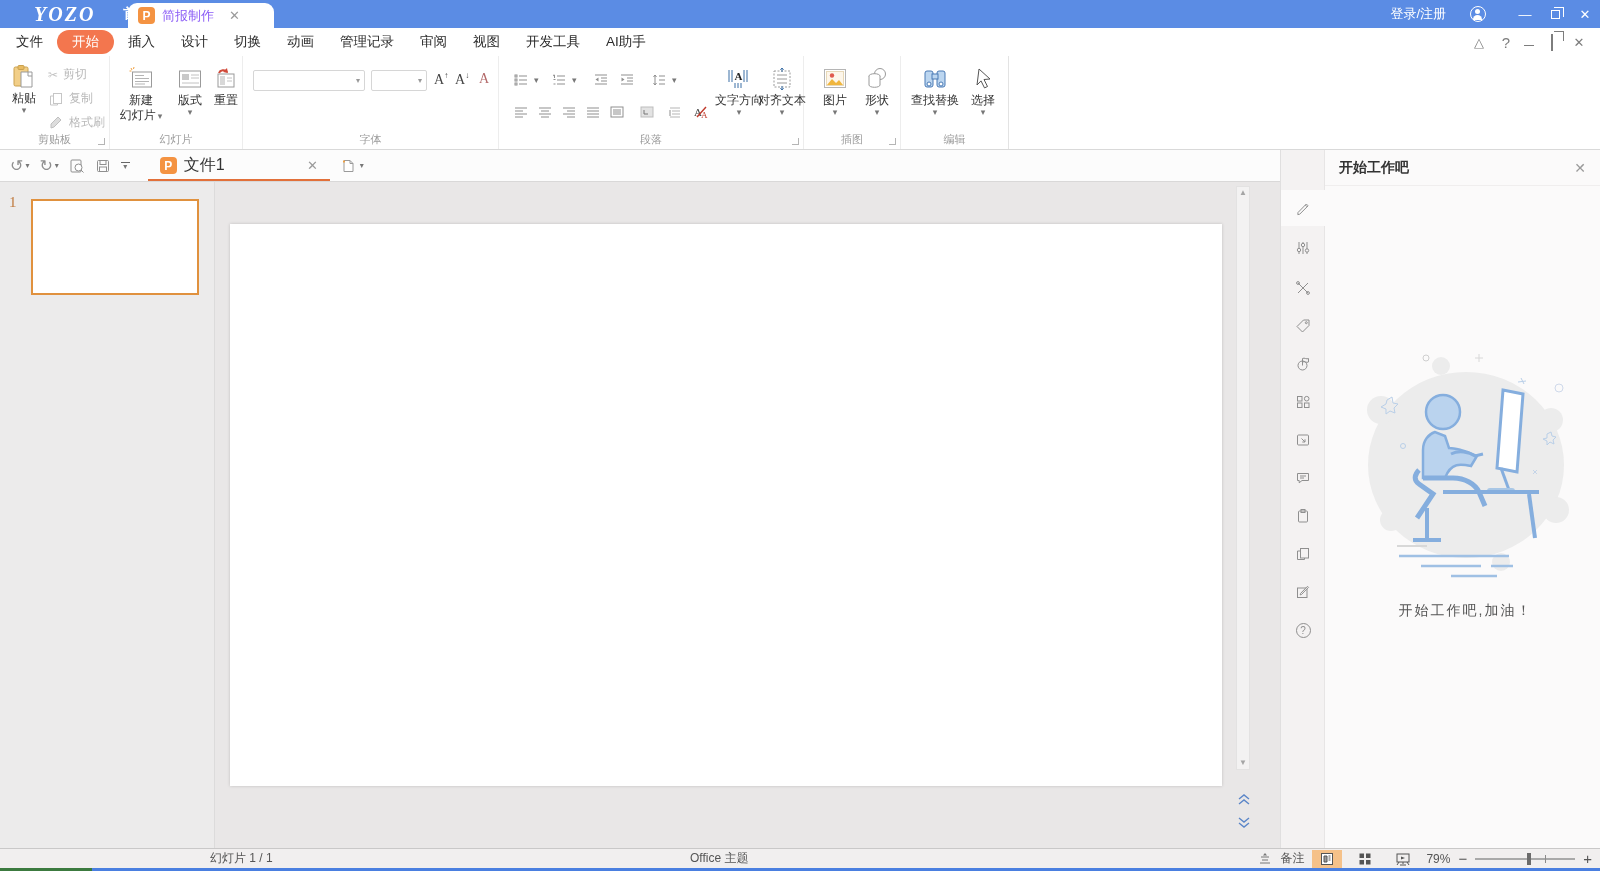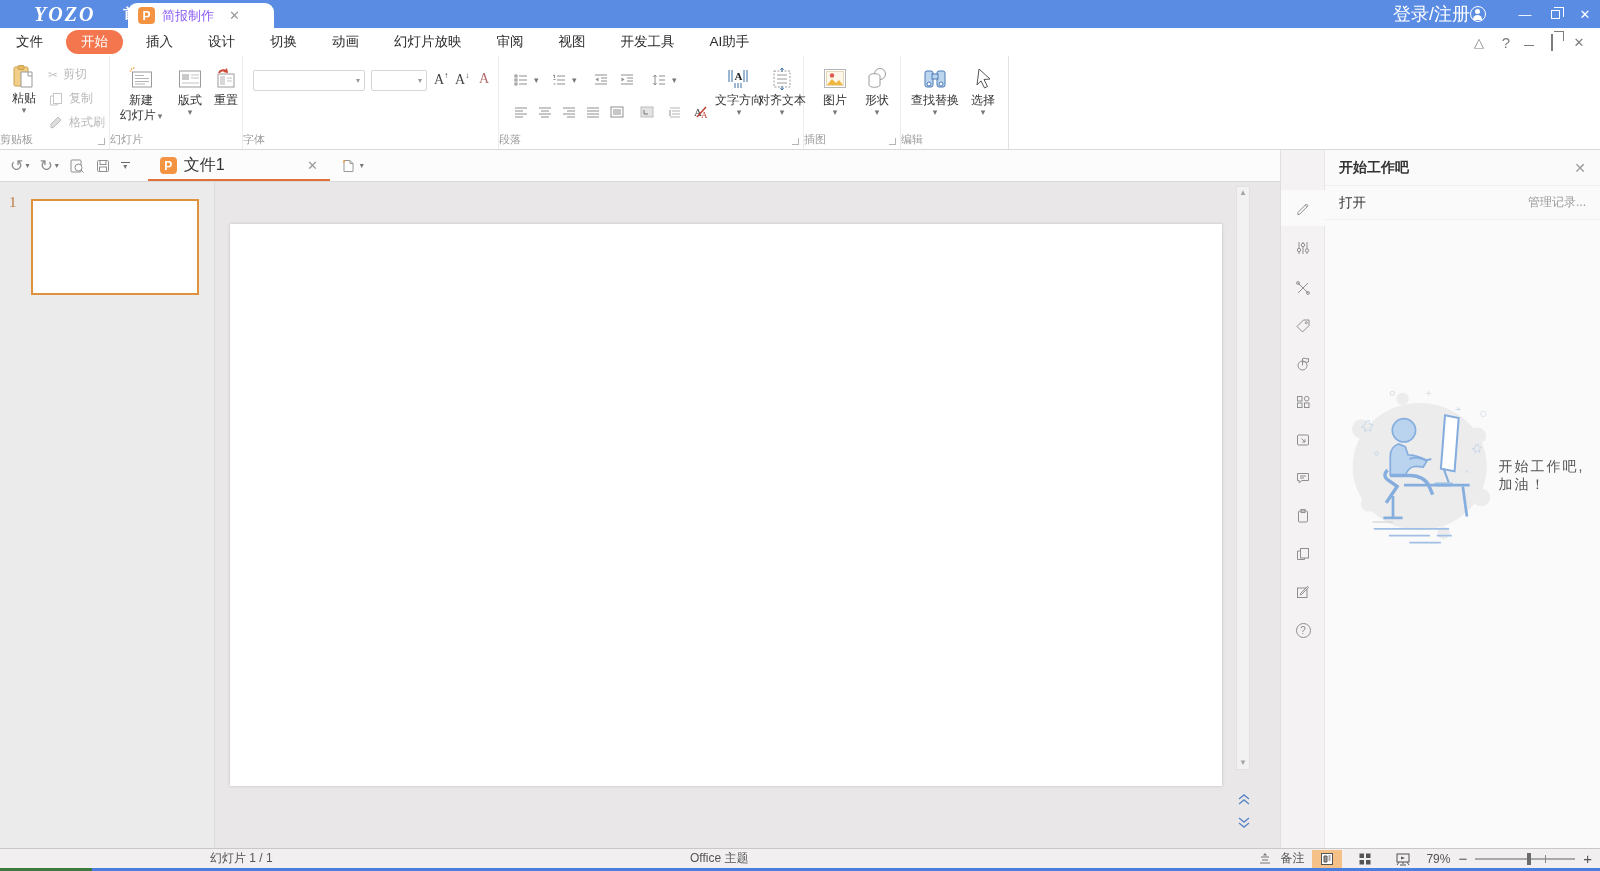--- a/index.html
+++ b/index.html
@@ -9,41 +9,41 @@
 
   
   .titlebar{position:absolute;top:0;left:0;right:0;height:28px;background:#5b8ce4;color:#fff;display:flex;align-items:center}
   .logo{font-family:"Liberation Serif",serif;font-weight:bold;font-style:italic;font-size:20px;margin-left:34px;letter-spacing:2px}
   .home-lbl{font-size:14px;font-weight:bold;margin-left:28px}
   .file-tab{position:absolute;left:128px;top:3px;width:146px;height:25px;background:#fff;border-radius:9px 9px 0 0;display:flex;align-items:center;padding:0 10px;gap:7px;color:#333}
   .p-icon{width:17px;height:17px;border-radius:4px;background:#f49342;color:#fff;font-weight:bold;font-size:12px;display:flex;align-items:center;justify-content:center;font-family:"Liberation Sans",sans-serif}
   .file-tab .tab-title{font-size:13px;color:#8b5cf6}
   .tab-close{margin-left:8px;color:#9a9a9a;font-size:13px;cursor:default}
   .tb-right{position:absolute;right:0;top:0;height:28px;display:flex;align-items:center;gap:0}
-  .account{font-size:18px;margin-right:0}
+  .account{font-size:13px;margin-right:24px}
   .user-ico{width:16px;height:16px;border:1.4px solid #fff;border-radius:50%;position:relative;margin-right:24px}
   .user-ico::before{content:"";position:absolute;left:4px;top:2px;width:5px;height:5px;border-radius:50%;background:#fff}
   .user-ico::after{content:"";position:absolute;left:2px;top:8px;width:9px;height:5px;border-radius:5px 5px 0 0;background:#fff}
   .win-btn{width:30px;height:28px;display:flex;align-items:center;justify-content:center;font-size:13px}
   .restore-box{width:9px;height:9px;border:1.2px solid #fff;position:relative}
   .restore-box::before{content:"";position:absolute;left:2px;top:-4px;width:9px;height:9px;border:1.2px solid #fff;border-bottom:none;border-left:none}
 
   
   .menubar{position:absolute;top:28px;left:0;right:0;height:28px;background:#fff;display:flex;align-items:center}
-  .menu-item{font-size:13.5px;color:#2b2b2b;padding:3px 12px;margin-left:11px;white-space:nowrap}
+  .menu-item{font-size:13.5px;color:#2b2b2b;padding:3px 12px;margin-left:2px;white-space:nowrap}
   .menu-item.active{background:#f3764e;color:#fff;border-radius:12px;padding:3px 15px}
   .mb-right{position:absolute;right:12px;top:0;height:28px;display:flex;align-items:center;gap:9px;color:#7d7d7d;font-size:13px}
   .mb-ico{width:18px;text-align:center}
   .restore-box.gray{border-color:#7d7d7d}
   .restore-box.gray::before{border-color:#7d7d7d}
 
   
   .ribbon{position:absolute;top:56px;left:0;right:0;height:94px;background:#fff;border-bottom:1px solid #d9d9d9;display:flex}
   .rgroup{position:relative;height:100%;border-right:1px solid #ededed;flex:none}
-  .rgroup-label{position:absolute;bottom:2px;left:0;right:0;text-align:left;font-size:11px;color:#9c9c9c}
+  .rgroup-label{position:absolute;bottom:2px;left:0;right:0;text-align:center;font-size:11px;color:#9c9c9c}
   .launcher{position:absolute;right:4px;bottom:4px;width:7px;height:7px;border-right:1.2px solid #b5b5b5;border-bottom:1.2px solid #b5b5b5}
   .rbig{position:absolute;display:flex;flex-direction:column;align-items:center;gap:2px}
   .rbig .lbl{font-size:12px;color:#333;line-height:13px;text-align:center;white-space:nowrap}
   .caret{font-size:9px;color:#777;line-height:6px}
   .rsmall{position:absolute;display:flex;align-items:center;gap:5px;font-size:12px;color:#b9b9b9}
   .combo{position:absolute;height:21px;border:1px solid #d6d6d6;border-radius:2px;background:#fff;display:flex;align-items:center;justify-content:flex-end;padding-right:4px}
   .combo .ca{font-size:8px;color:#999}
   .fmt-btn{position:absolute;top:100px;height:20px;display:flex;align-items:flex-end;gap:1px;color:#555;font-size:14px}
   .fmt-btn .caret{margin-bottom:2px}
   .b{font-weight:bold;font-family:"Liberation Serif",serif}
@@ -88,21 +88,21 @@
   .strip-ico{width:44px;height:36px;display:flex;align-items:center;justify-content:center}
   .strip-ico.active{background:#fbfafa}
   .pane-head{position:absolute;left:44px;right:0;top:0;height:36px;display:flex;align-items:center;padding:0 14px;border-bottom:1px solid #f0eeee}
   .pane-title{font-size:14px;color:#333;font-weight:bold}
   .pane-close{margin-left:auto;color:#9a9a9a;font-size:14px}
   .drag-handle{position:absolute;left:10px;top:14px;width:26px;display:flex;flex-direction:column;gap:3px}
   .drag-handle i{height:1.5px;background:#c9c8c8}
   .pane-row{position:absolute;left:44px;right:0;top:36px;height:34px;display:flex;align-items:center;padding:0 14px;border-bottom:1px solid #f0eeee}
   .open-lbl{font-size:13.5px;color:#333}
   .manage-lbl{margin-left:auto;font-size:12px;color:#9b9b9b}
-  .illus{position:absolute;left:60px;right:10px;top:200px;display:flex;flex-direction:row;align-items:center}
+  .illus{position:absolute;left:60px;right:10px;top:200px;display:flex;flex-direction:column;align-items:center}
   .motto{margin-top:12px;font-size:14px;color:#555;letter-spacing:2px}
   .qmark{width:15px;height:15px;border:1.3px solid #8f8f8f;border-radius:50%;color:#8f8f8f;font-size:10px;display:flex;align-items:center;justify-content:center}
 
   
   .statusbar{position:absolute;left:0;right:0;bottom:3px;height:20px;background:#f1efef;border-top:1px solid #c9c8c8;display:flex;align-items:center;font-size:12px;color:#555}
   .sb-slideinfo{position:absolute;left:210px}
   .sb-theme{position:absolute;left:690px}
   .sb-right{position:absolute;right:8px;display:flex;align-items:center;gap:8px}
   .viewbtn{width:30px;height:18px;display:flex;align-items:center;justify-content:center}
   .viewbtn.active{background:#f6c globalization}
@@ -140,21 +140,21 @@
   </div>
 </div>
 
 <div class="menubar">
   <span class="menu-item" style="margin-left:4px">文件</span>
   <span class="menu-item active">开始</span>
   <span class="menu-item">插入</span>
   <span class="menu-item">设计</span>
   <span class="menu-item">切换</span>
   <span class="menu-item">动画</span>
-  <span class="menu-item">幻灯片放映</span>
+  <span class="menu-item">管理记录</span>
   <span class="menu-item">审阅</span>
   <span class="menu-item">视图</span>
   <span class="menu-item">开发工具</span>
   <span class="menu-item">AI助手</span>
   <div class="mb-right">
     <span class="mb-ico">△</span>
     <span class="mb-ico" style="font-size:15px">?</span>
     <span class="mb-ico" style="border-bottom:1.5px solid #7d7d7d;width:10px;height:8px"></span>
     <span class="mb-ico"><span class="restore-box gray"></span></span>
     <span class="mb-ico">✕</span>
@@ -497,24 +497,20 @@
 </div>
 
 <div class="pane">
   <div class="drag-handle">
       <i></i>
       <i></i>
     </div>
   <div class="pane-head">
     <span class="pane-title">开始工作吧</span>
     <span class="pane-close">✕</span>
-  </div>
-  <div class="pane-row">
-    <span class="open-lbl">打开</span>
-    <span class="manage-lbl">管理记录...</span>
   </div>
 
   <div class="pane-strip">
     <div class="strip-ico active" style="margin-top:40px">
       <svg class="ico16" viewBox="0 0 16 16">
           <path d="M3 12.5L11.3 4l1.8 1.8L4.7 14.2 2.8 14.6z" fill="none" stroke="#8f8f8f"></path>
           <path d="M10.3 5l1.8 1.8" stroke="#8f8f8f"></path>
         </svg>
     </div>
     <div class="strip-ico" style="margin-top:4px">

